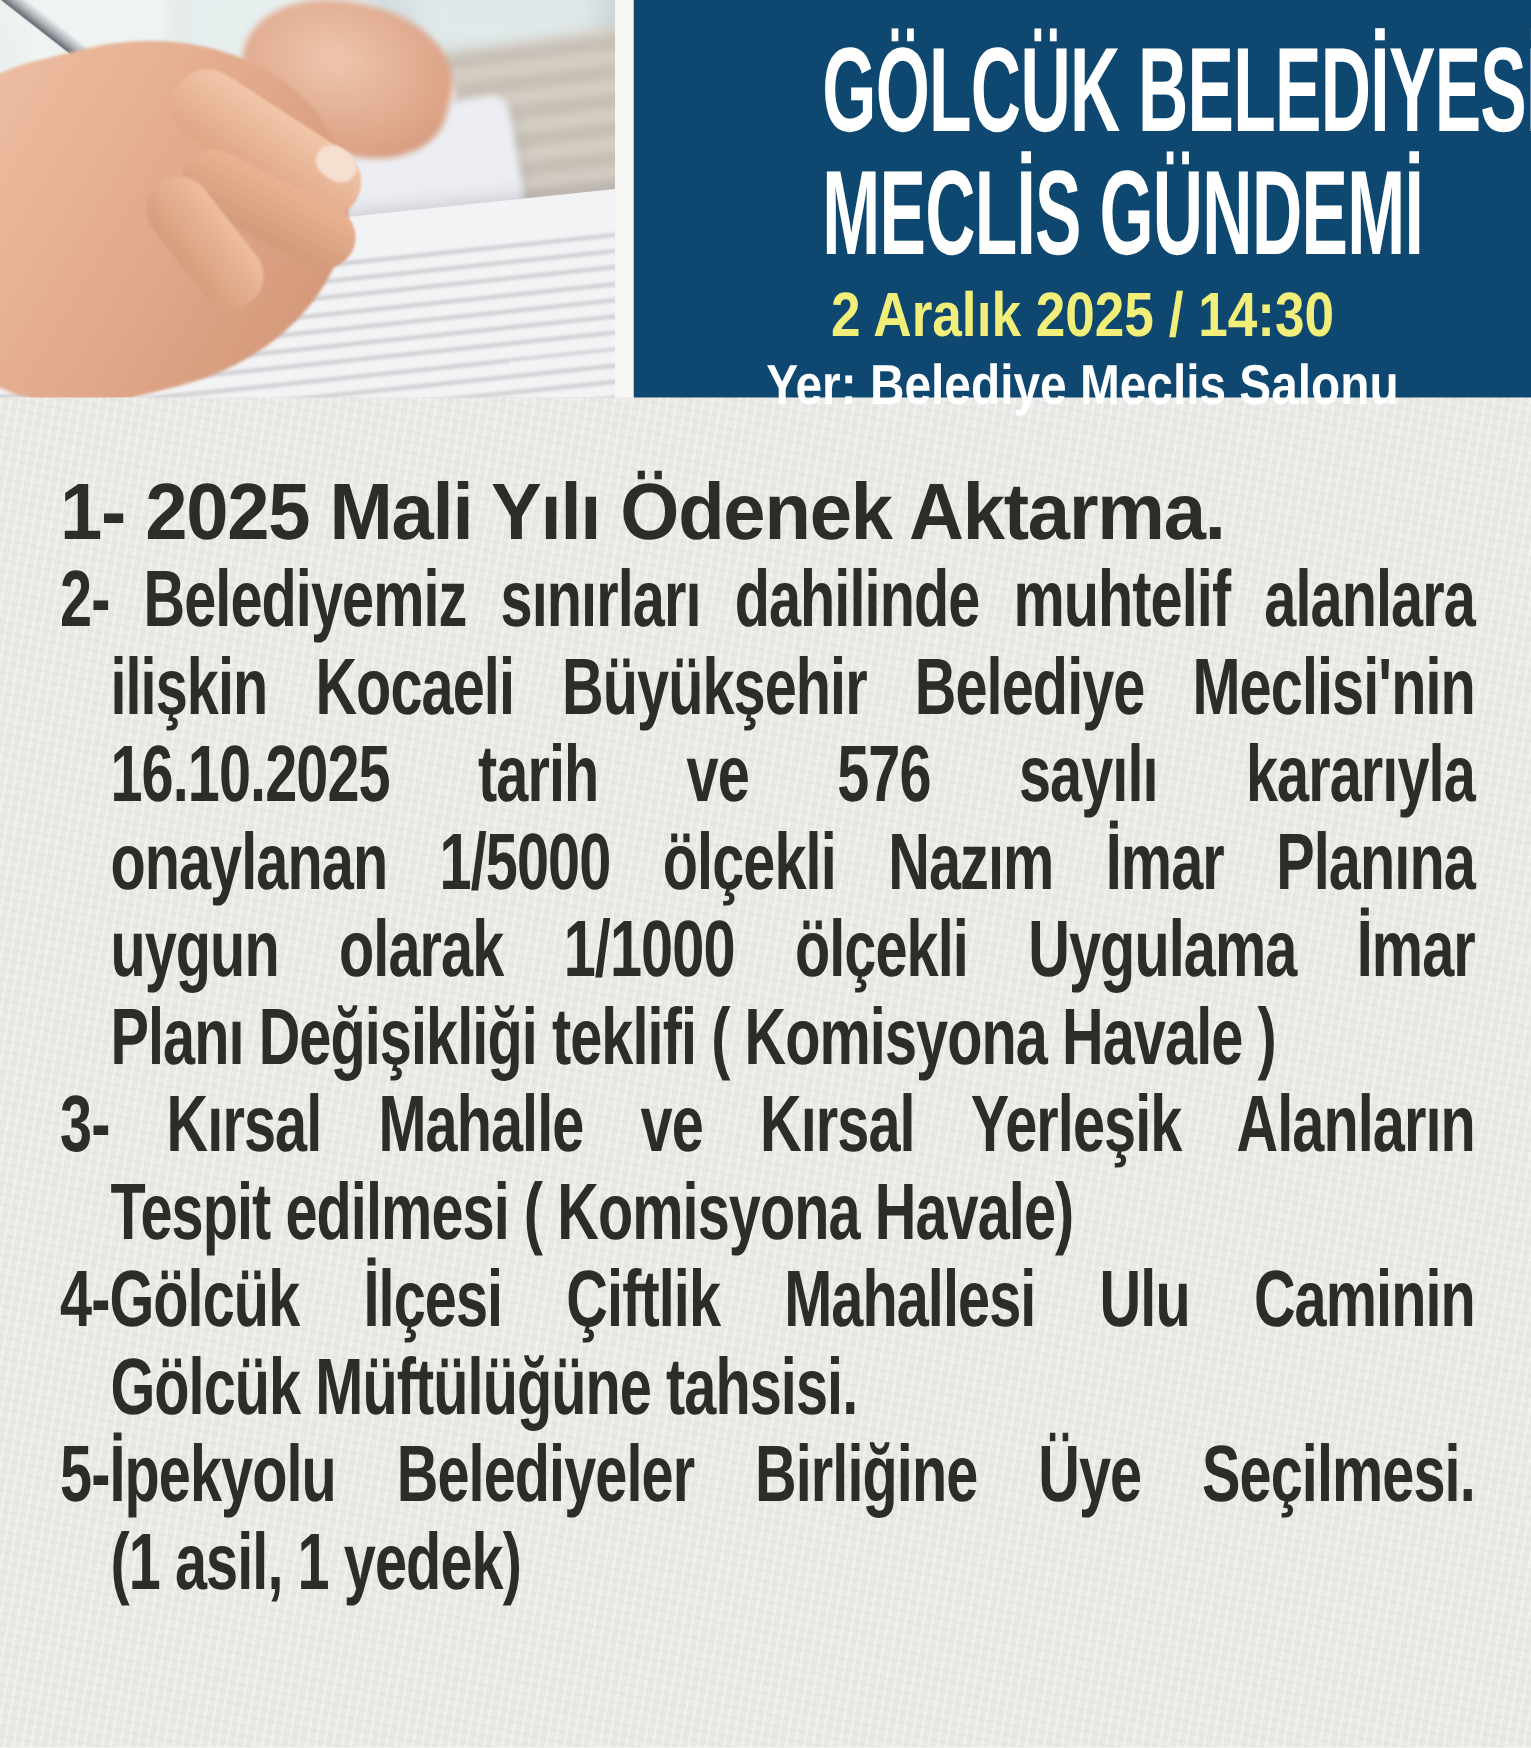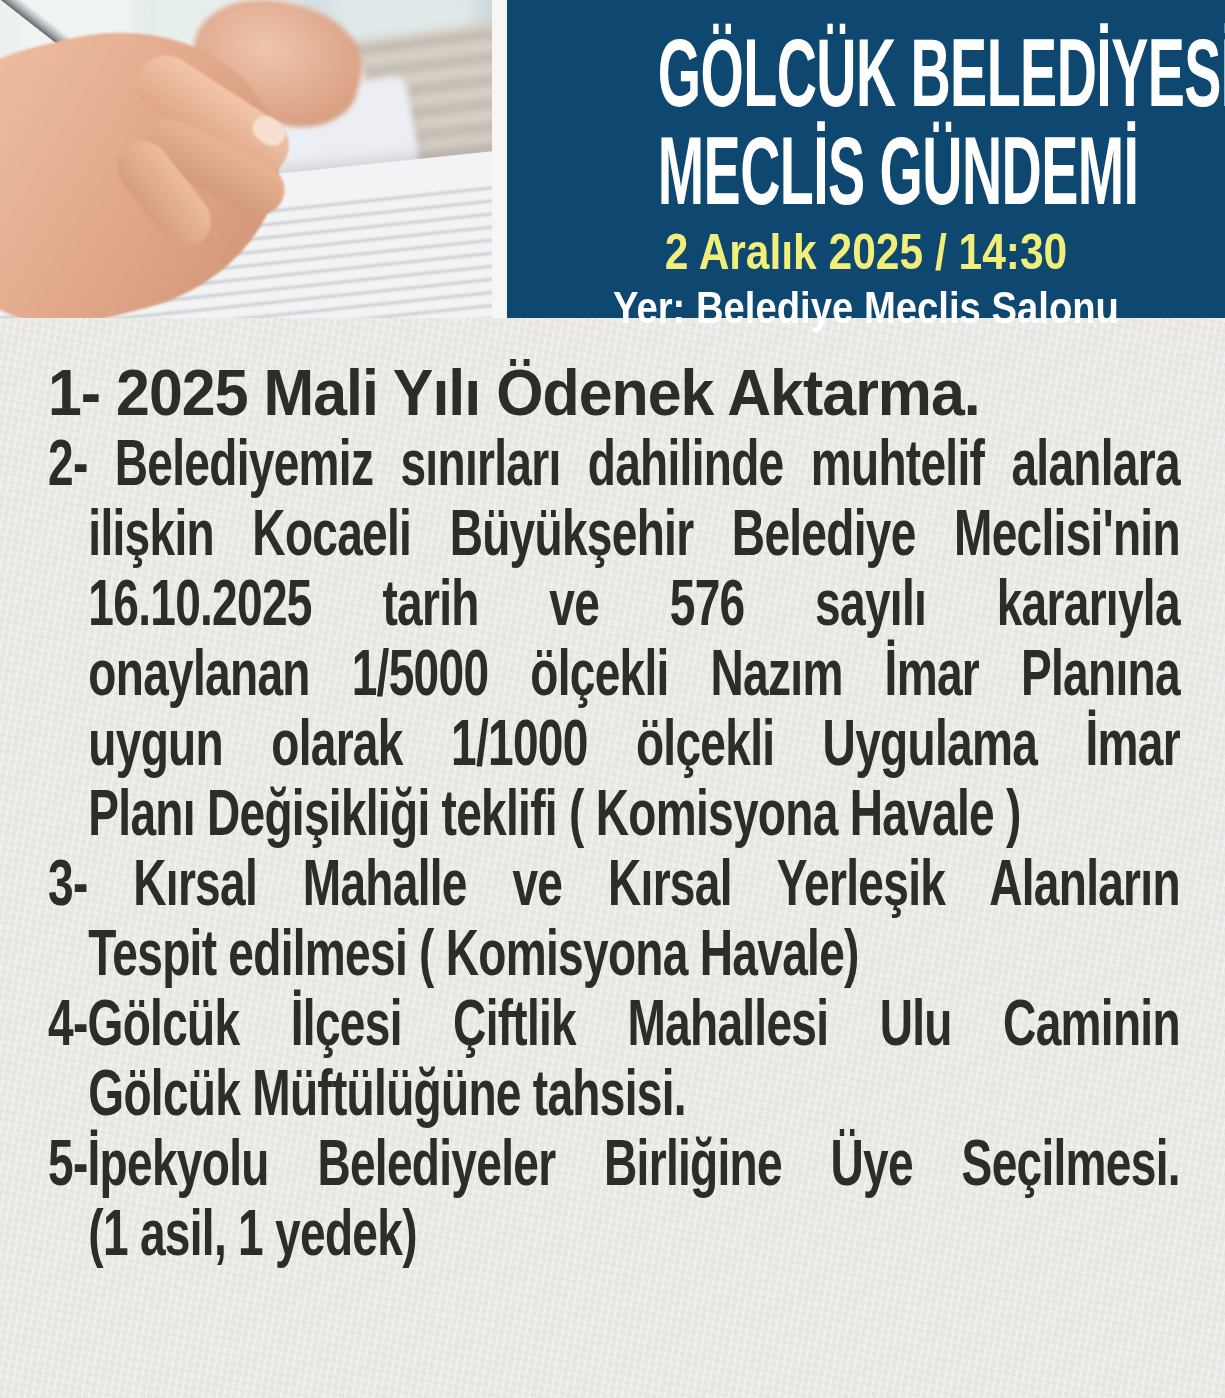--- a/index.html
+++ b/index.html
@@ -58,21 +58,21 @@
   
   .panel{position:absolute;left:507px;top:0;width:718px;height:318px;background:#0e4870;
     display:flex;flex-direction:column;align-items:center;padding-top:24px;box-sizing:border-box;}
   .title-line{width:100%;text-align:center;white-space:nowrap;color:#ffffff;font-weight:700;
     font-size:96px;line-height:98px;letter-spacing:-1px;transform:scaleX(.58);transform-origin:50% 50%;}
   .date-line{width:100%;text-align:center;white-space:nowrap;color:#f2ee7a;font-weight:700;
     font-size:50px;line-height:52px;transform:scaleX(.85);transform-origin:50% 50%;margin-top:6px;}
   .loc-line{width:100%;text-align:center;white-space:nowrap;color:#ffffff;font-weight:700;
     font-size:45px;line-height:48px;transform:scaleX(.85);transform-origin:50% 50%;margin-top:6px;}
   
-  .agenda{position:absolute;left:0;top:314px;right:0;padding:44px 0 0 48px;color:#2d2c29;}
+  .agenda{position:absolute;left:0;top:330px;right:0;padding:44px 0 0 48px;color:#2d2c29;}
   .line{width:1572px;height:70px;line-height:70px;font-size:64px;font-weight:700;letter-spacing:-1px;
     transform:scaleX(.72);transform-origin:0 50%;white-space:nowrap;text-align:left;}
   .line.just{white-space:normal;text-align:justify;text-align-last:justify;}
   .line.ind{padding-left:56px;box-sizing:border-box;}
   .line.wide{width:1191px;transform:scaleX(.95);}
 </style>
 </head>
 <body>
 
 <div class="page">

